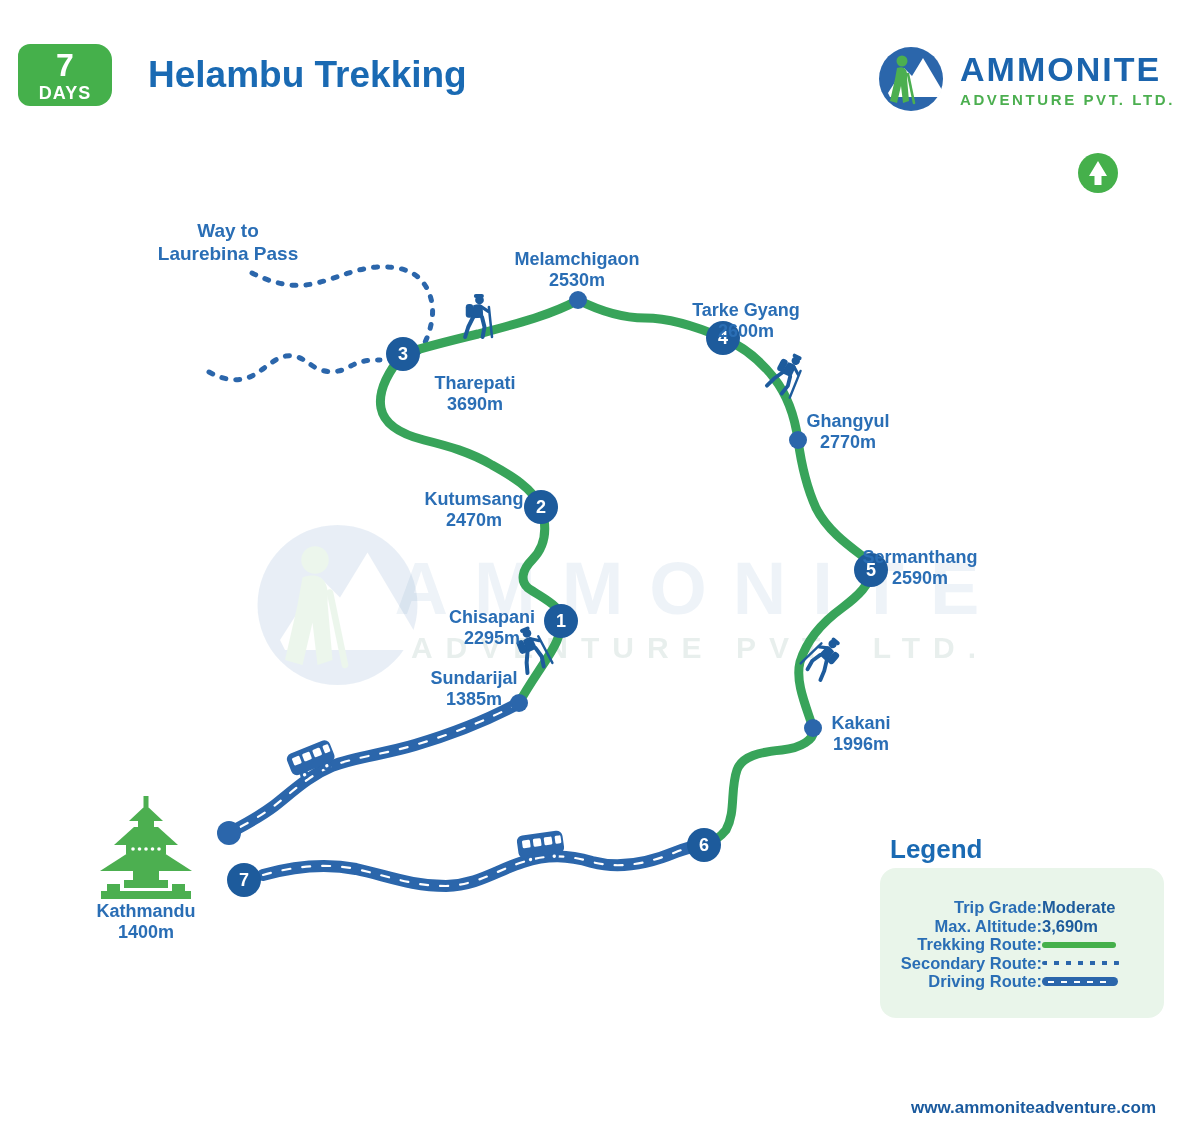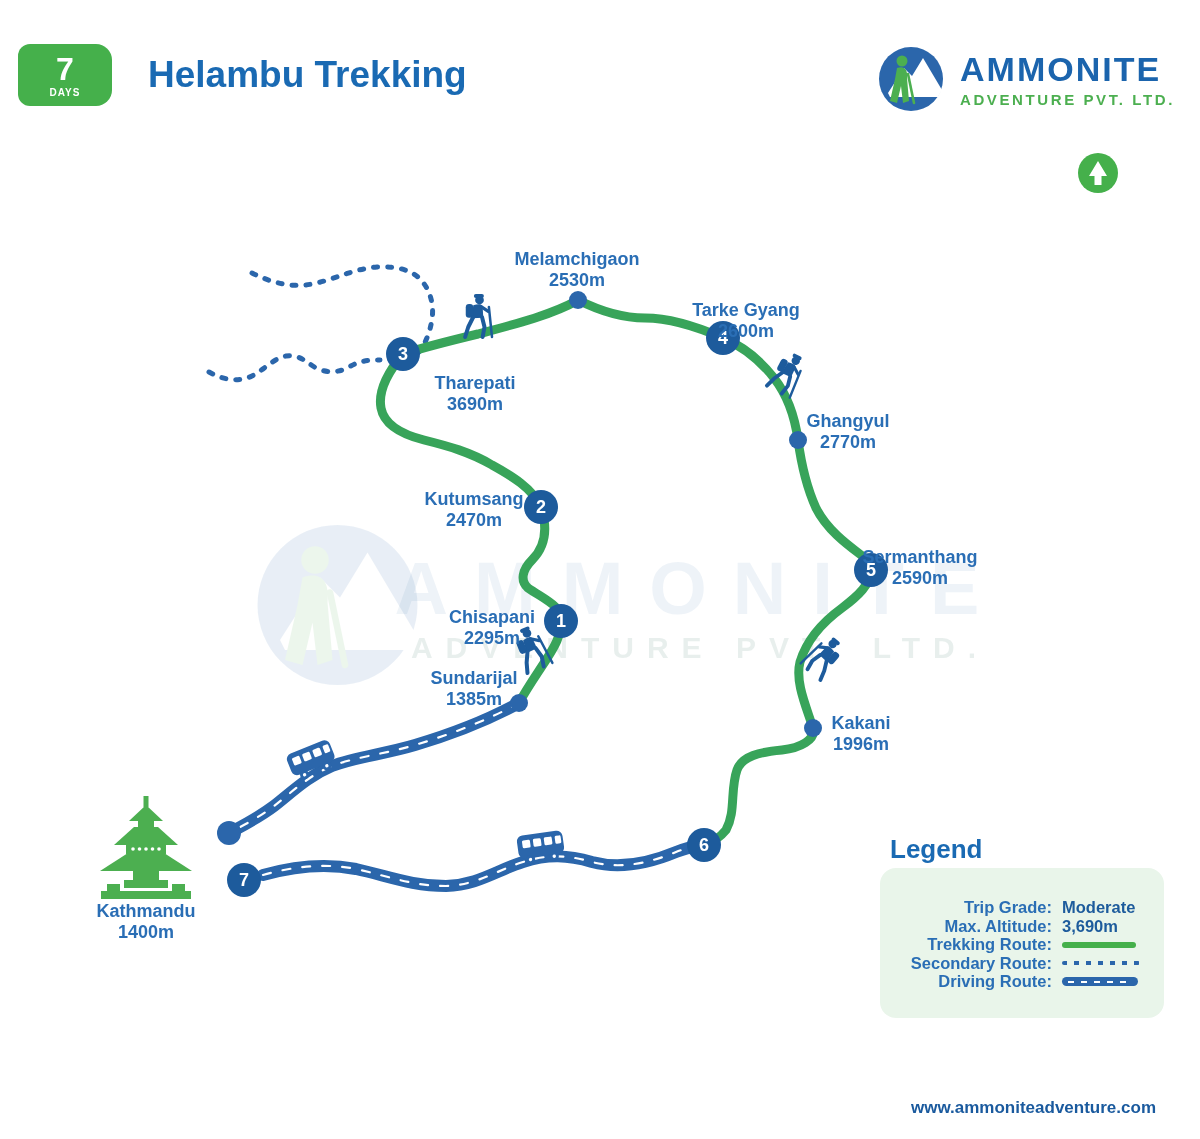--- a/index.html
+++ b/index.html
@@ -3,21 +3,21 @@
 <meta charset="utf-8">
 <style>
   html,body{margin:0;padding:0;background:#fff;}
   .canvas{position:relative;width:1200px;height:1139px;background:#ffffff;overflow:hidden;
           font-family:"Liberation Sans","DejaVu Sans",sans-serif;}
   
   .days-badge{position:absolute;left:18px;top:44px;width:94px;height:62px;background:#45b04b;
               border-radius:12px 16px 16px 12px;color:#fff;display:flex;flex-direction:column;
               align-items:center;justify-content:center;line-height:1;}
   .days-badge .num{font-size:32px;font-weight:bold;}
-  .days-badge .lbl{font-size:10px;font-weight:bold;letter-spacing:1px;margin-top:3px;}
+  .days-badge .lbl{font-size:18px;font-weight:bold;letter-spacing:1px;margin-top:3px;}
   .page-title{position:absolute;left:148px;top:54px;font-size:37px;font-weight:bold;color:#1a6ab3;}
   .brand{position:absolute;left:960px;top:52px;text-align:left;}
   .brand .bname{font-size:34px;font-weight:bold;color:#1b64ad;letter-spacing:2px;line-height:1;}
   .brand .bsub{font-size:15px;font-weight:bold;color:#4caf50;letter-spacing:2.6px;margin-top:5px;}
   
   .wm{position:absolute;left:0;top:0;width:1200px;height:1139px;z-index:0;}
   .wm-text{position:absolute;left:700px;top:588px;transform:translate(-50%,-50%);
            font-size:74px;font-weight:bold;letter-spacing:26px;color:rgba(44,106,170,0.08);white-space:nowrap;}
   .wm-sub{position:absolute;left:700px;top:648px;transform:translate(-50%,-50%);
           font-size:30px;font-weight:bold;letter-spacing:13px;color:rgba(90,140,130,0.14);white-space:nowrap;}
@@ -29,21 +29,21 @@
         display:flex;align-items:center;justify-content:center;}
   .dot{position:absolute;width:18px;height:18px;margin:-9px 0 0 -9px;border-radius:50%;background:#2b66ab;}
   .map-label{position:absolute;transform:translate(-50%,-50%);text-align:center;color:#2a6eb5;
              font-size:18px;font-weight:600;line-height:1.18;white-space:nowrap;}
   .note-label{position:absolute;left:228px;top:243px;transform:translate(-50%,-50%);text-align:center;
               color:#2a6eb5;font-size:19px;font-weight:600;line-height:1.2;white-space:nowrap;z-index:2;}
   
   .legend-title{position:absolute;left:890px;top:834px;font-size:26px;font-weight:bold;color:#1a6ab3;z-index:3;}
   .legend-box{position:absolute;left:880px;top:868px;width:284px;height:150px;background:#e9f5ea;
               border-radius:16px;z-index:3;box-sizing:border-box;padding:30px 20px 0 0;}
-  .legend-row{display:grid;grid-template-columns:162px 1fr;align-items:center;column-gap:10px;height:18.6px;margin-left:10px;}
+  .legend-row{display:grid;grid-template-columns:162px 1fr;align-items:center;height:18.6px;}
   .legend-row .llabel{text-align:right;color:#2a6eb5;font-size:16.5px;font-weight:600;}
   .legend-row .lvalue{text-align:left;color:#1d5b9c;font-size:16.5px;font-weight:bold;}
   .line-trek{width:74px;height:6px;background:#45b04b;border-radius:3px;}
   .line-secondary{width:78px;height:4px;border-radius:2px;
       background:repeating-linear-gradient(90deg,#2b66ab 0 5px,transparent 5px 12px);}
   .line-driving{position:relative;width:76px;height:9px;background:#2b66ab;border-radius:4.5px;}
   .line-driving span{position:absolute;left:6px;right:6px;top:3.5px;height:2px;
       background:repeating-linear-gradient(90deg,#ffffff 0 6px,transparent 6px 13px);}
   
   .site{position:absolute;right:44px;top:1098px;font-size:17px;font-weight:600;color:#1a5a9e;z-index:3;}
@@ -178,20 +178,24 @@
   <div class="days-badge">
     <div class="num">7</div>
     <div class="lbl">DAYS</div>
   </div>
   <div class="page-title">Helambu Trekking</div>
   <div class="brand">
     <div class="bname">AMMONITE</div>
     <div class="bsub">ADVENTURE PVT. LTD.</div>
   </div>
 
+  <div class="note-label">
+    <div>Way to</div>
+    <div>Laurebina Pass</div>
+  </div>
 
   <div id="map-layer">
       <div class="node" style="left: 561px; top: 621px;">1</div>
       <div class="map-label" style="left: 492px; top: 628px;">
         <div>Chisapani</div>
         <div>2295m</div>
       </div>
       <div class="node" style="left: 541px; top: 507px;">2</div>
       <div class="map-label" style="left: 474px; top: 510px;">
         <div>Kutumsang</div>

